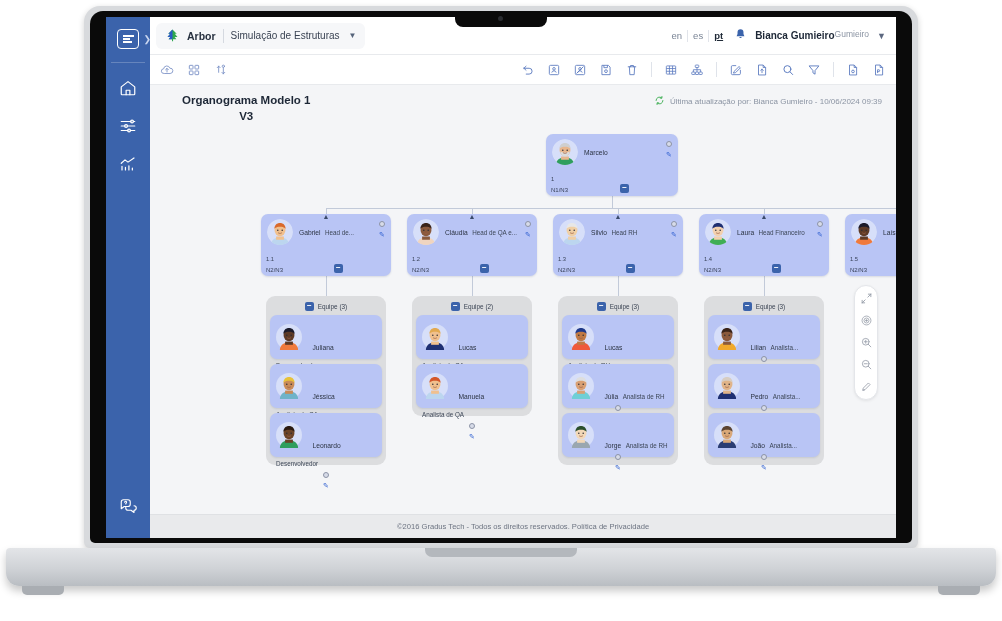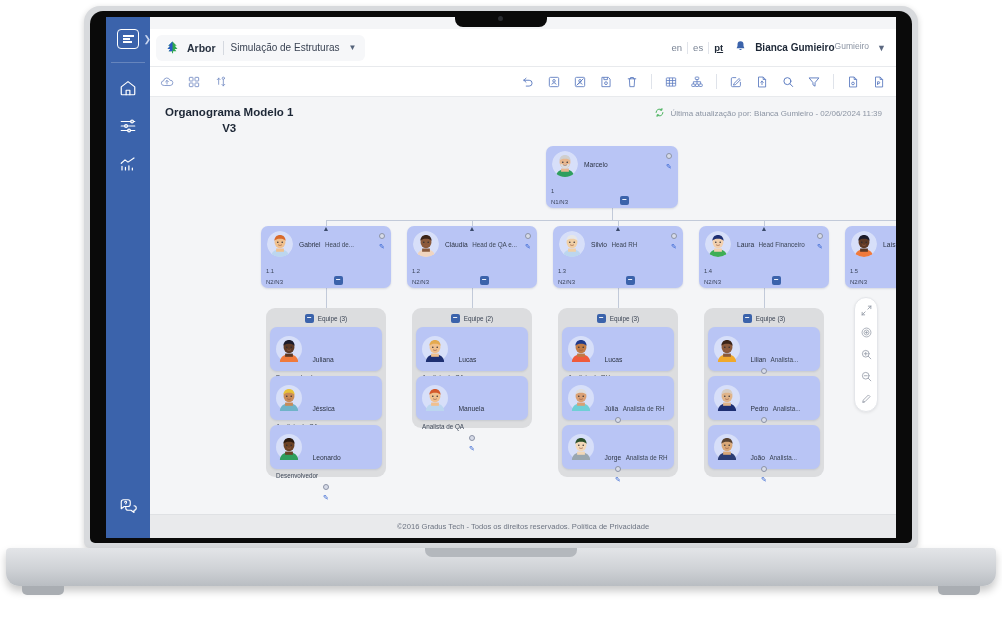--- a/index.html
+++ b/index.html
@@ -89,21 +89,21 @@
   .side-item.first { margin-top: 6px; }
   .side-item svg { display: block; }
   .side-spacer { flex: 1; }
   .side-bottom { margin-bottom: 14px; }
 
   .main { flex: 1; display: flex; flex-direction: column; min-width: 0; background:#f4f5f7; }
 
   
   .topbar {
     height: 38px; background: #fff; display: flex; align-items: center;
-    padding: 0 10px 0 6px; border-bottom: 1px solid #e8eaed; flex: 0 0 38px; margin-top: 12px;
+    padding: 0 10px 0 6px; border-bottom: 1px solid #e8eaed; flex: 0 0 38px;
   }
   .brand-pill {
     display: flex; align-items: center; gap: 7px;
     background: #f6f7f9; border-radius: 6px; padding: 4px 9px; height: 26px;
   }
   .brand-mark { width: 15px; height: 15px; position: relative; }
   .brand-name { font-size: 10.5px; font-weight: bold; color: #26303f; }
   .brand-sep { width: 1px; height: 14px; background: #d5d9e0; }
   .brand-sub { font-size: 10px; color: #3a4353; white-space: nowrap; text-align: right; }
   .brand-caret { font-size: 8px; color: #55637a; margin-left: 2px; }
@@ -122,21 +122,21 @@
     height: 30px; background: #fff; border-bottom: 1px solid #e8eaed;
     display: flex; align-items: center; padding: 0 10px; flex: 0 0 30px;
   }
   .tb-left { display: flex; align-items: center; gap: 13px; }
   .tb-right { display: flex; align-items: center; gap: 12px; margin-left: auto; }
   .tb-btn { cursor: pointer; display: flex; align-items: center; justify-content: center; }
   .tb-div { width: 1px; height: 15px; background: #dfe3ea; }
 
   
   .canvas { flex: 1; position: relative; background: #f4f5f7; overflow: hidden; }
-  .canvas-head { display: flex; align-items: flex-start; padding: 8px 14px 0 15px; }
+  .canvas-head { display: flex; align-items: flex-start; padding: 8px 14px 0 32px; }
   .chart-title { font-size: 11.5px; font-weight: bold; color: #1d2736; line-height: 1.35; }
   .chart-title .v { display: block; text-align: center; font-weight: bold; }
   .update-info {
     margin-left: auto; display: flex; align-items: center; gap: 5px;
     font-size: 8px; color: #8b94a3; padding-top: 2px;
   }
 
   
   .org { position: relative; margin-top: 2px; height: 390px; }
   .node {
@@ -430,21 +430,21 @@
             </div>
             <div class="update-info">
               <span>
                 <svg width="11" height="11" viewBox="0 0 24 24" fill="none" stroke="#3fae54" stroke-width="2" stroke-linecap="round">
                   <path d="M4.5 12a7.5 7.5 0 0 1 12.4-5.6"></path>
                     <path d="M17.3 3.2v3.6h-3.6"></path>
                   <path d="M19.5 12a7.5 7.5 0 0 1-12.4 5.6"></path>
                     <path d="M6.7 20.8v-3.6h3.6"></path>
                 </svg>
               </span>
-              <span>Última atualização por: Bianca Gumieiro - 02/06/2024 11:39</span>
+              <span>Última atualização por: Bianca Gumieiro - 10/06/2024 09:39</span>
             </div>
           </div>
 
           <div class="org" id="org-root">
               <div class="link v" style="left:462px;top:70px;height:12px"></div>
               <div class="link h" style="left:176px;top:82px;width:584px"></div>
               <div class="link v" style="left:176px;top:82px;height:6px"></div>
               <div class="link v" style="left:322px;top:82px;height:6px"></div>
               <div class="link v" style="left:468px;top:82px;height:6px"></div>
               <div class="link v" style="left:614px;top:82px;height:6px"></div>

